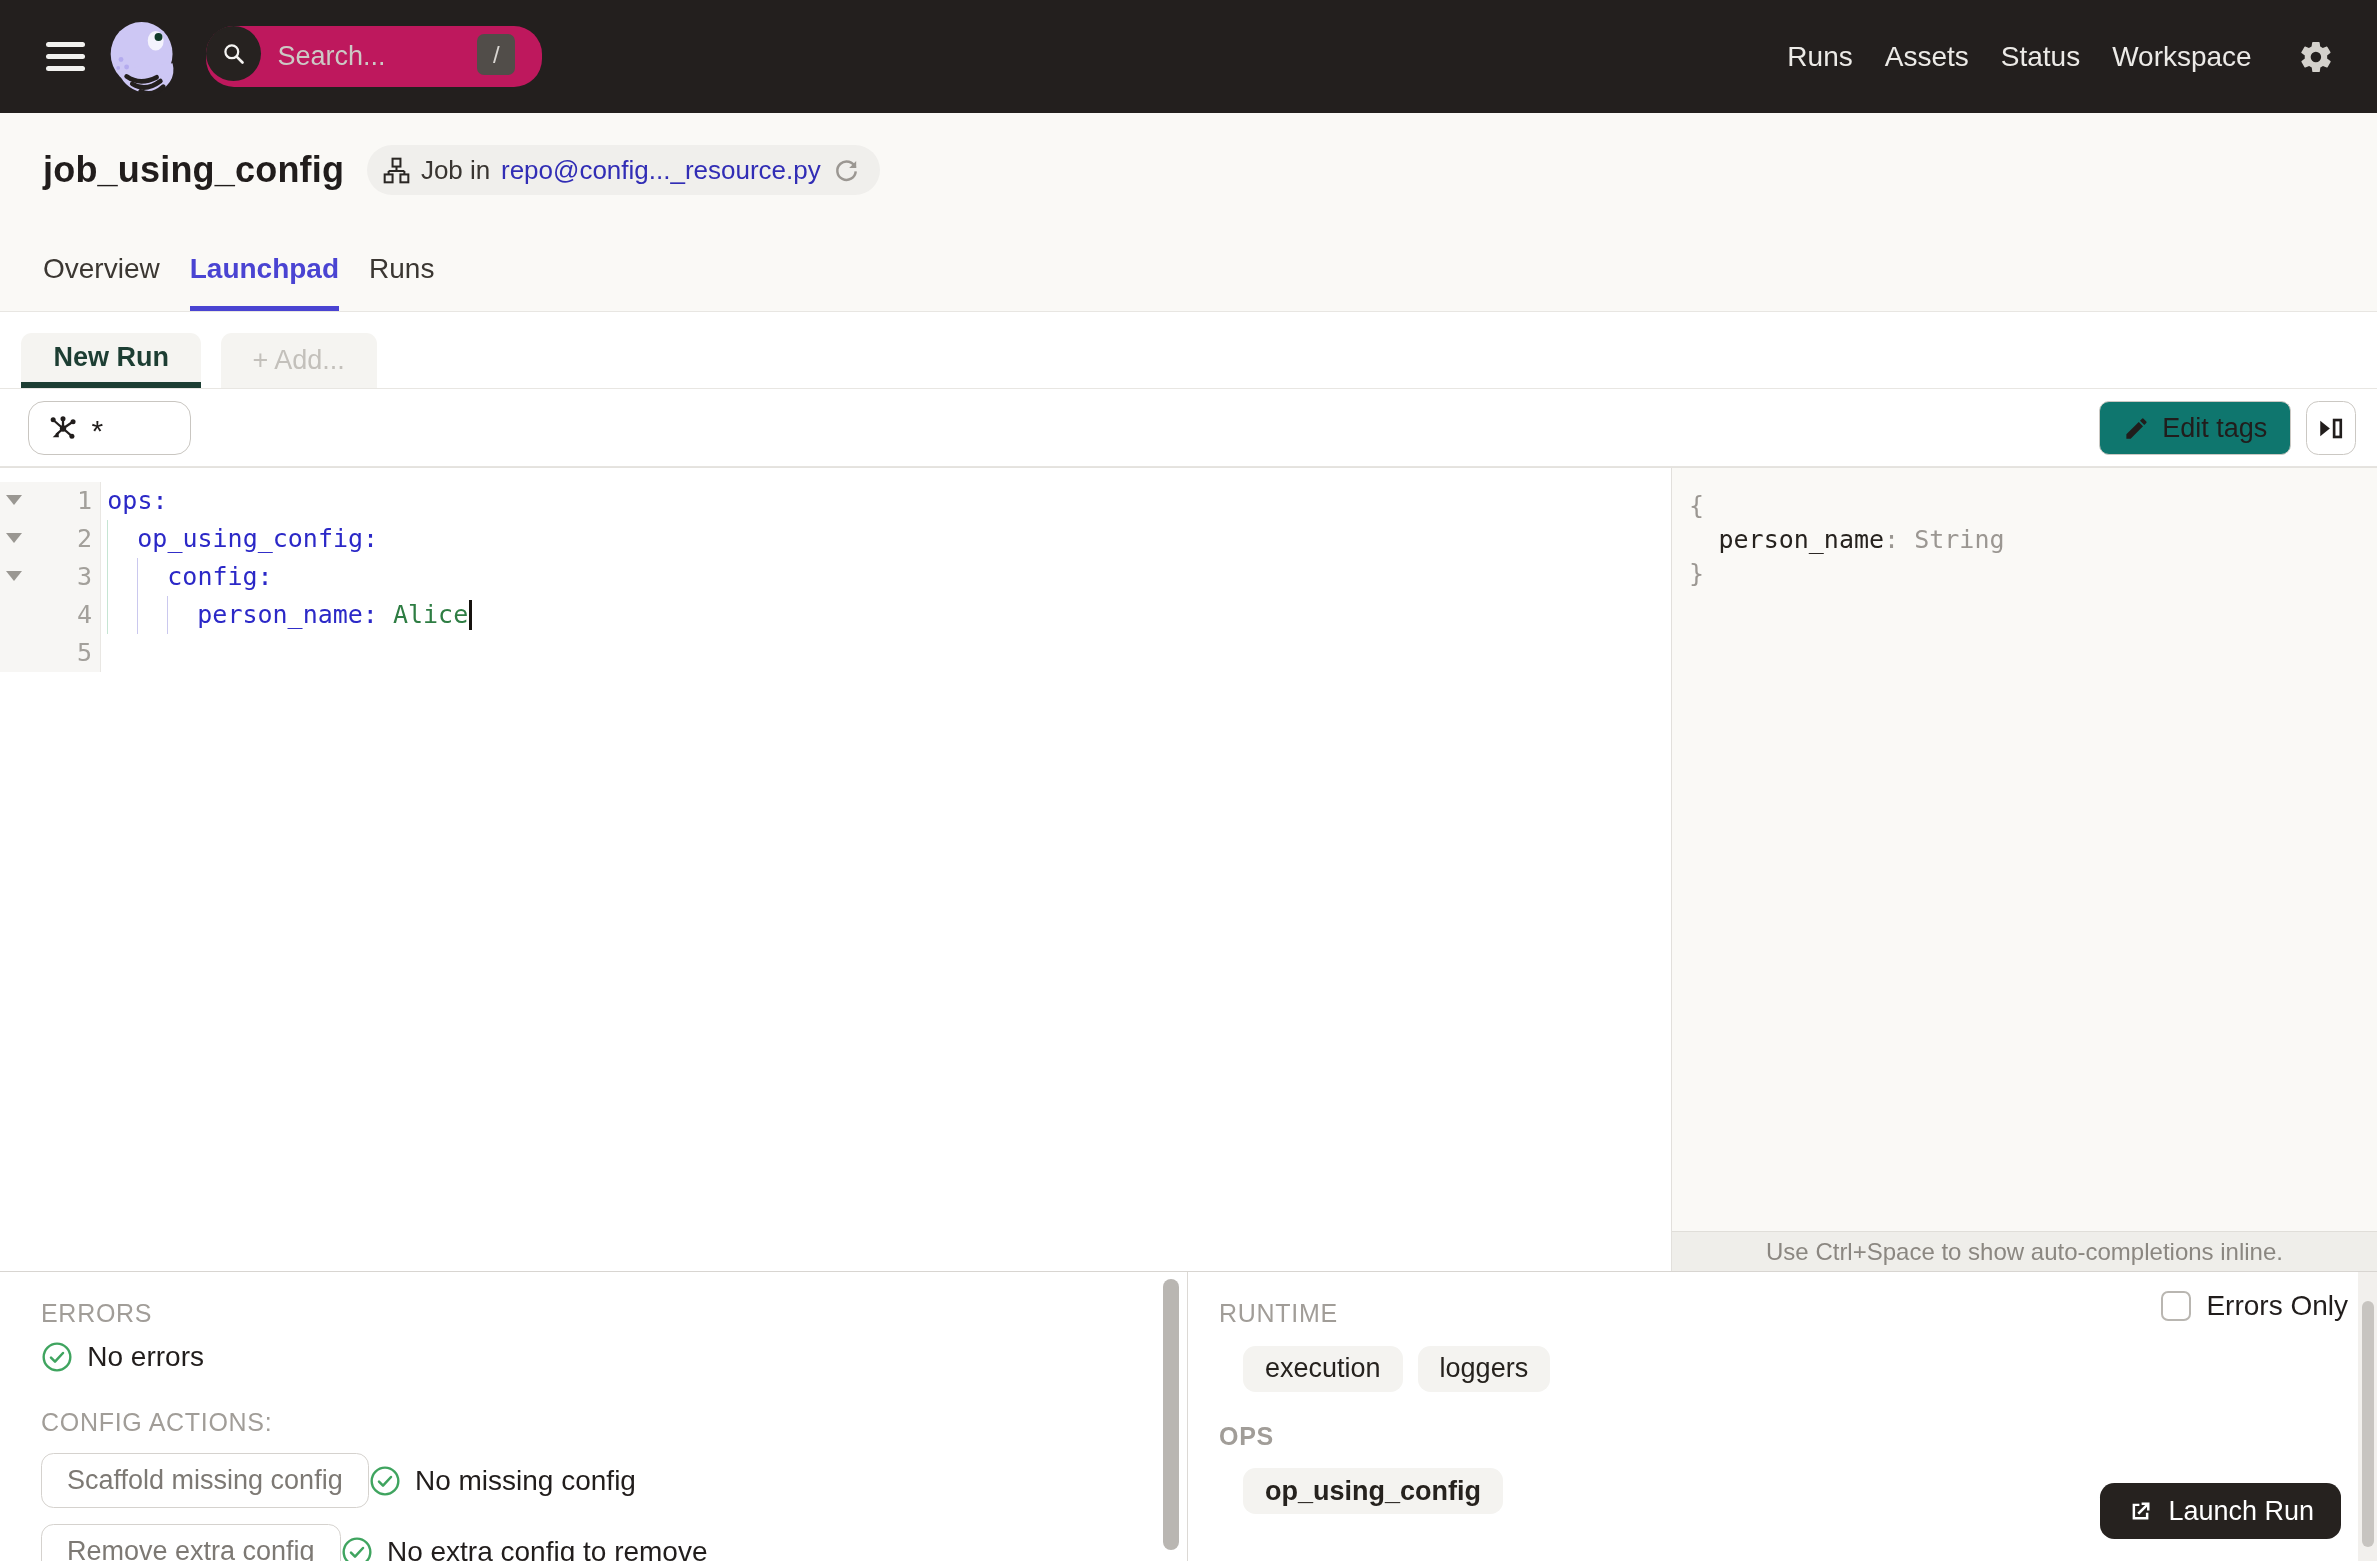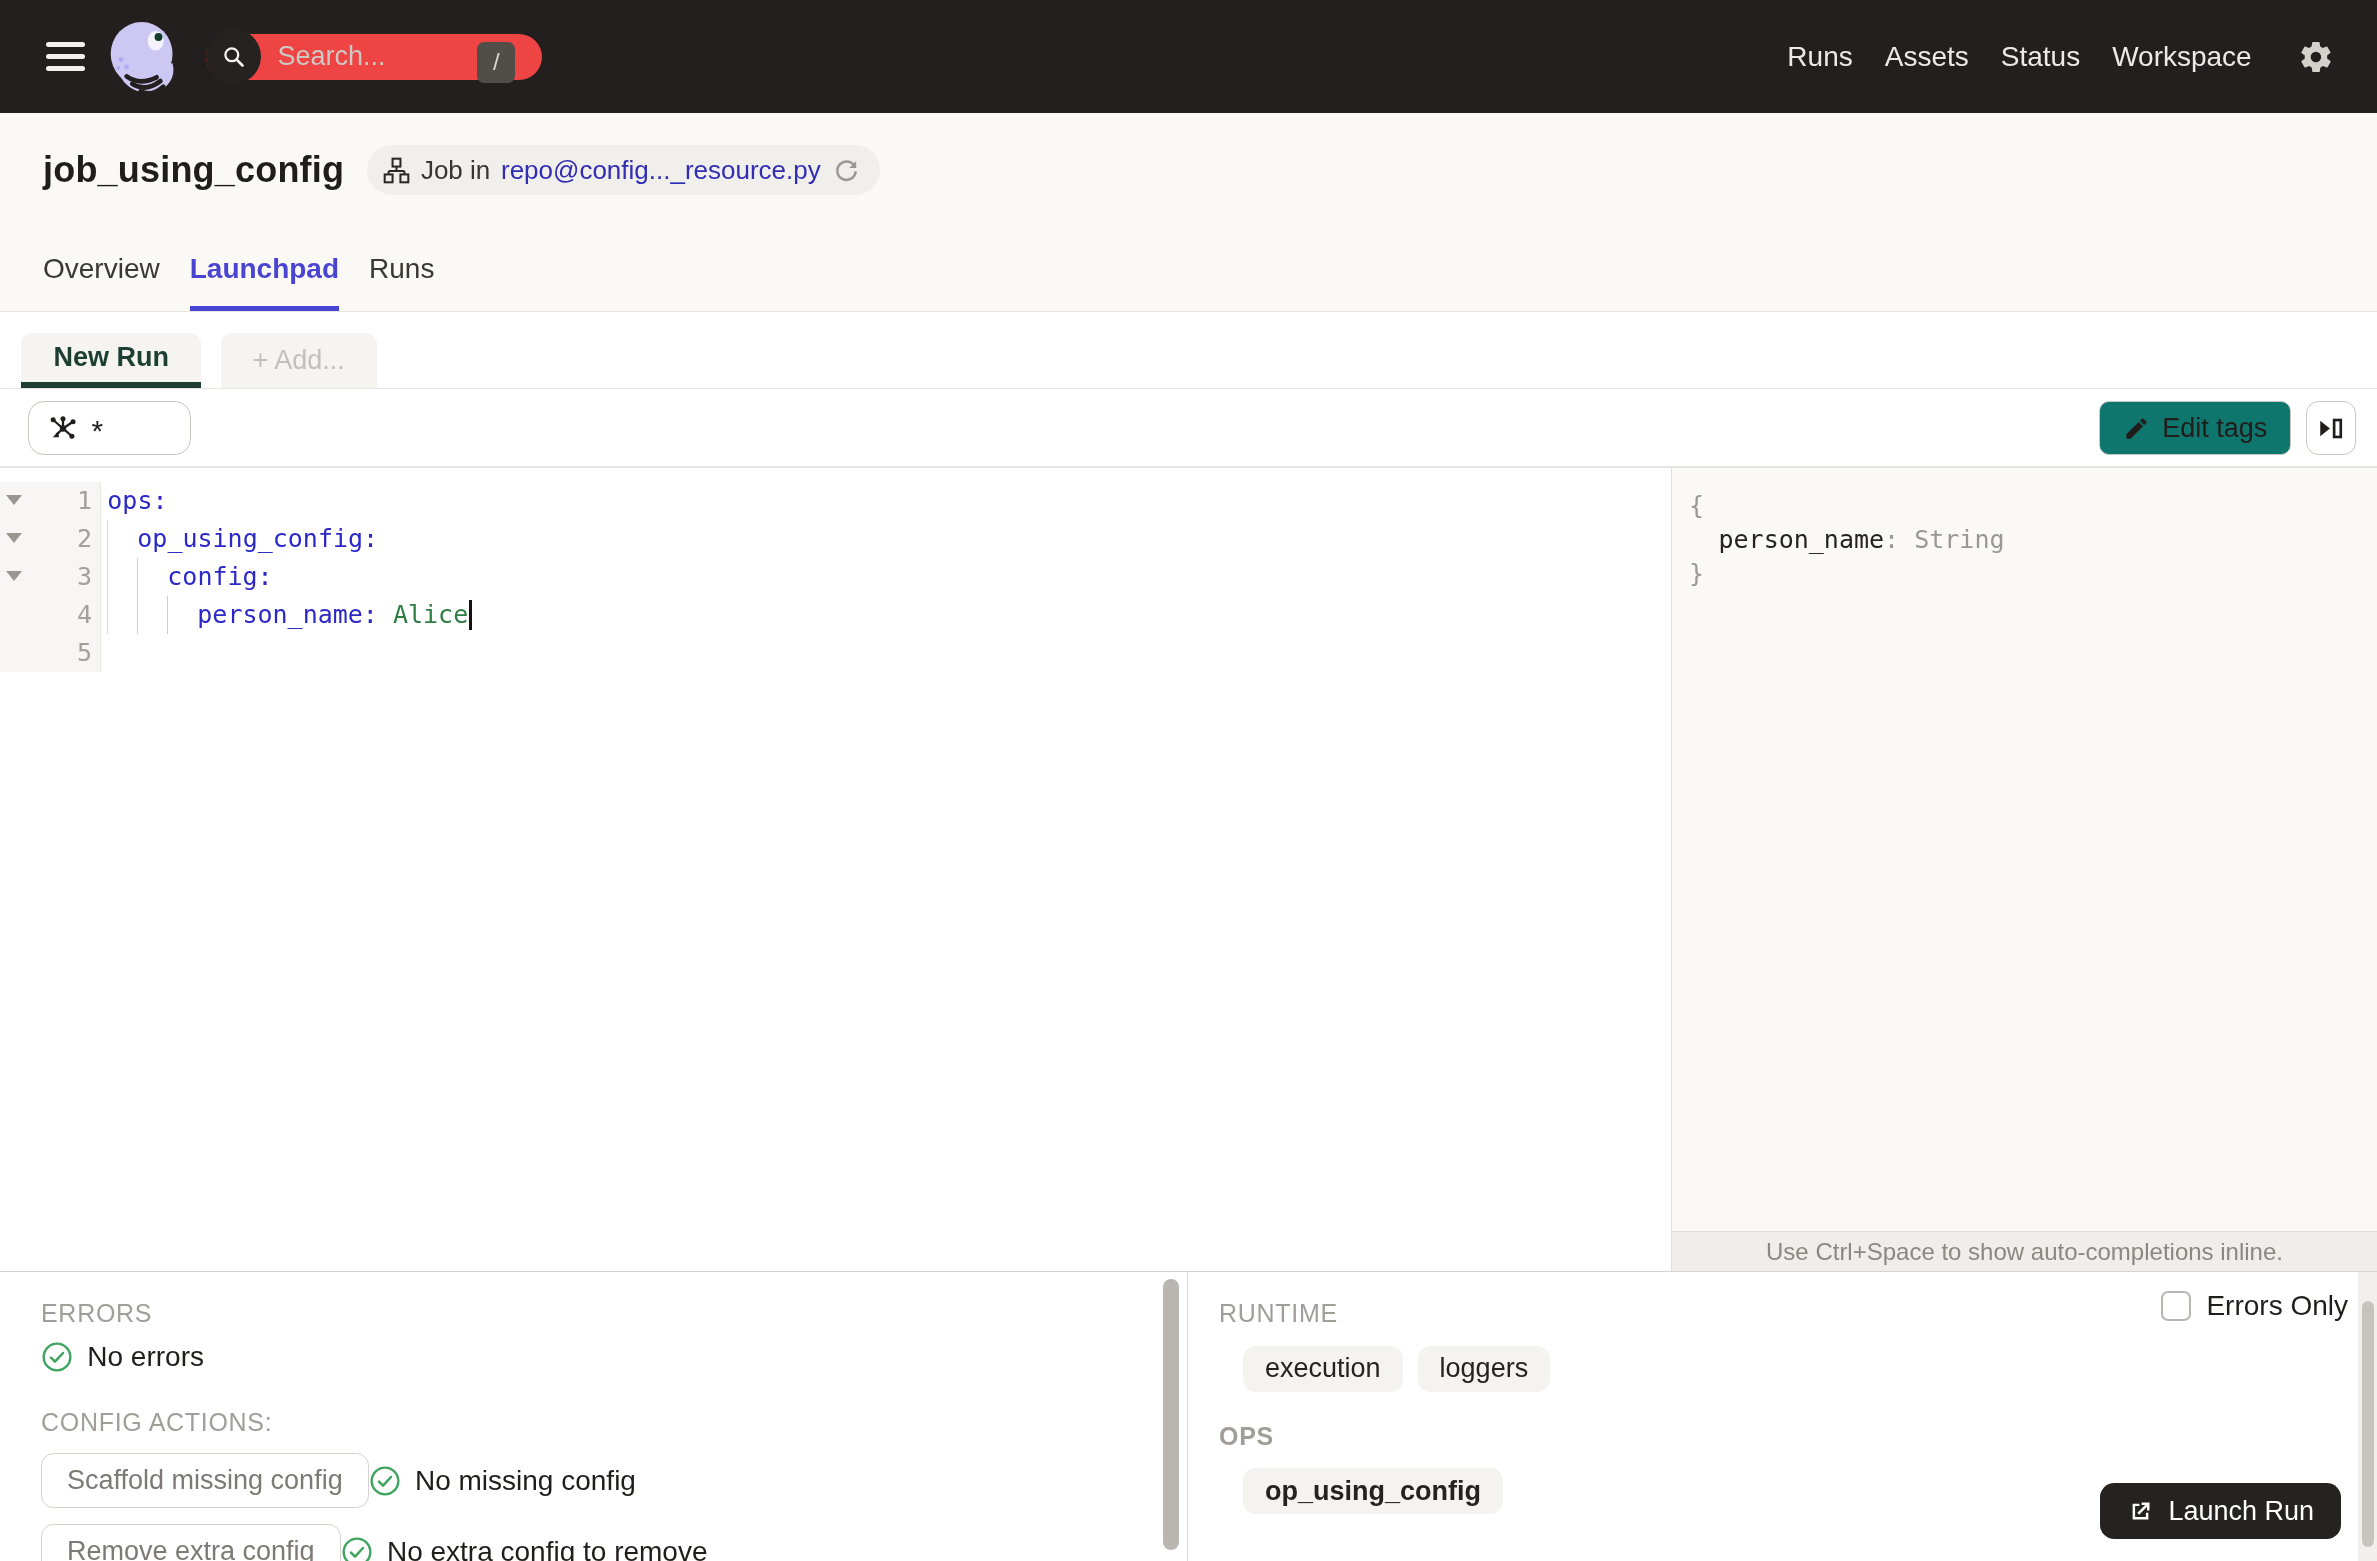--- a/index.html
+++ b/index.html
@@ -7,22 +7,22 @@
     font-family: "Liberation Sans", sans-serif; color: #211d1c; }
   #app { position: relative; width: 2377px; height: 1561px; background: #fff; }
 
   
   .nav { position: absolute; top: 0; left: 0; right: 0; height: 113px;
     background: #231f1e; display: flex; align-items: center; }
   .hamburger { margin-left: 46px; width: 39px; height: 30px; display: flex; flex-direction: column;
     justify-content: space-between; background: none; border: none; cursor: pointer; }
   .hamburger i { display: block; height: 5.4px; border-radius: 2.7px; background: #f2f1ef; }
   .logo { width: 75px; height: 79px; margin-left: 21.4px; margin-top: 5.4px; flex: 0 0 auto; }
-  .search { position: relative; margin-left: 25px; width: 336px; height: 46px; border-radius: 28px;
-    background: #ef4444; display: flex; align-items: center; }
+  .search { position: relative; margin-left: 25px; width: 336px; height: 61px; border-radius: 28px;
+    background: #be185d; display: flex; }
   .search .mag-circle { width: 55px; height: 55px; border-radius: 50%; background: #262220;
     display: flex; align-items: center; justify-content: center; flex: 0 0 auto; }
   .search input { background: transparent; border: none; outline: none; color: #e8e6e3;
     font-size: 27px; padding-left: 16px; width: 188px; font-family: "Liberation Sans", sans-serif; }
   .search input::placeholder { color: #ccc9c5; opacity: 1; }
   .slash-badge { position: absolute; right: 27px; top: 8px; width: 38px; height: 41px;
     border-radius: 7.1px; background: #514d49; color: #d9d6d2; font-size: 24px;
     display: flex; align-items: center; justify-content: center; }
   .nav-right { margin-left: auto; display: flex; align-items: center; gap: 32px; padding-right: 43px; }
   .nav-link { color: #eceae7; font-size: 28px; font-weight: 500; cursor: pointer; }

